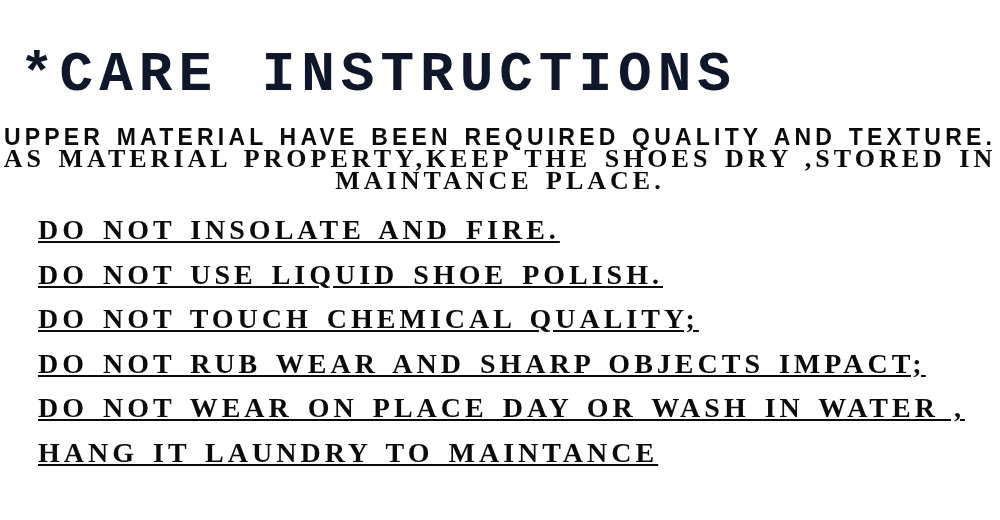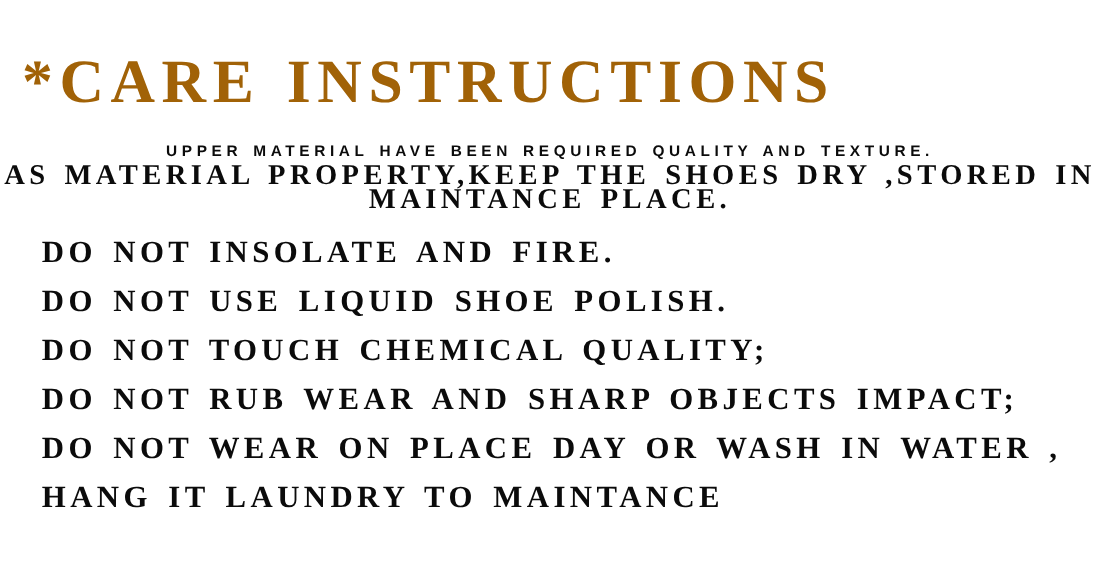--- a/index.html
+++ b/index.html
@@ -17,45 +17,45 @@
   }
   .care-label {
     position: absolute;
     inset: 0;
   }
   .title {
     position: absolute;
     left: 20px;
     top: 47px;
     margin: 0;
-    font-family: Liberation Serif, serif;
+    font-family: Liberation Mono, monospace;
     font-weight: 700;
     font-size: 56px;
     line-height: 56px;
     letter-spacing: 6px;
     word-spacing: 4px;
     white-space: nowrap;
-    color: #a16207;
+    color: #0f172a;
   }
   .intro {
     position: absolute;
     left: 0;
     right: 0;
     top: 126px;
     text-align: center;
   }
   .intro-line {
     display: block;
     line-height: 22px;
     white-space: nowrap;
   }
   .intro-sans {
     font-family: "Liberation Sans", sans-serif;
     font-weight: 700;
-    font-size: 14px;
+    font-size: 23px;
     letter-spacing: 4.2px;
     word-spacing: 2px;
   }
   .intro-serif {
     font-family: "Liberation Serif", serif;
     font-weight: 700;
     font-size: 26px;
     letter-spacing: 4px;
     word-spacing: 3px;
   }
@@ -68,20 +68,21 @@
     list-style: none;
   }
   .instructions li {
     font-family: "Liberation Serif", serif;
     font-weight: 700;
     font-size: 28px;
     line-height: 44.6px;
     letter-spacing: 4px;
     word-spacing: 4px;
     white-space: nowrap;
+    text-decoration: underline;
   }
 </style>
 </head>
 <body>
 
 <div class="care-label">
 
   <h1 class="title">*CARE INSTRUCTIONS</h1>
 
   <div class="intro">

